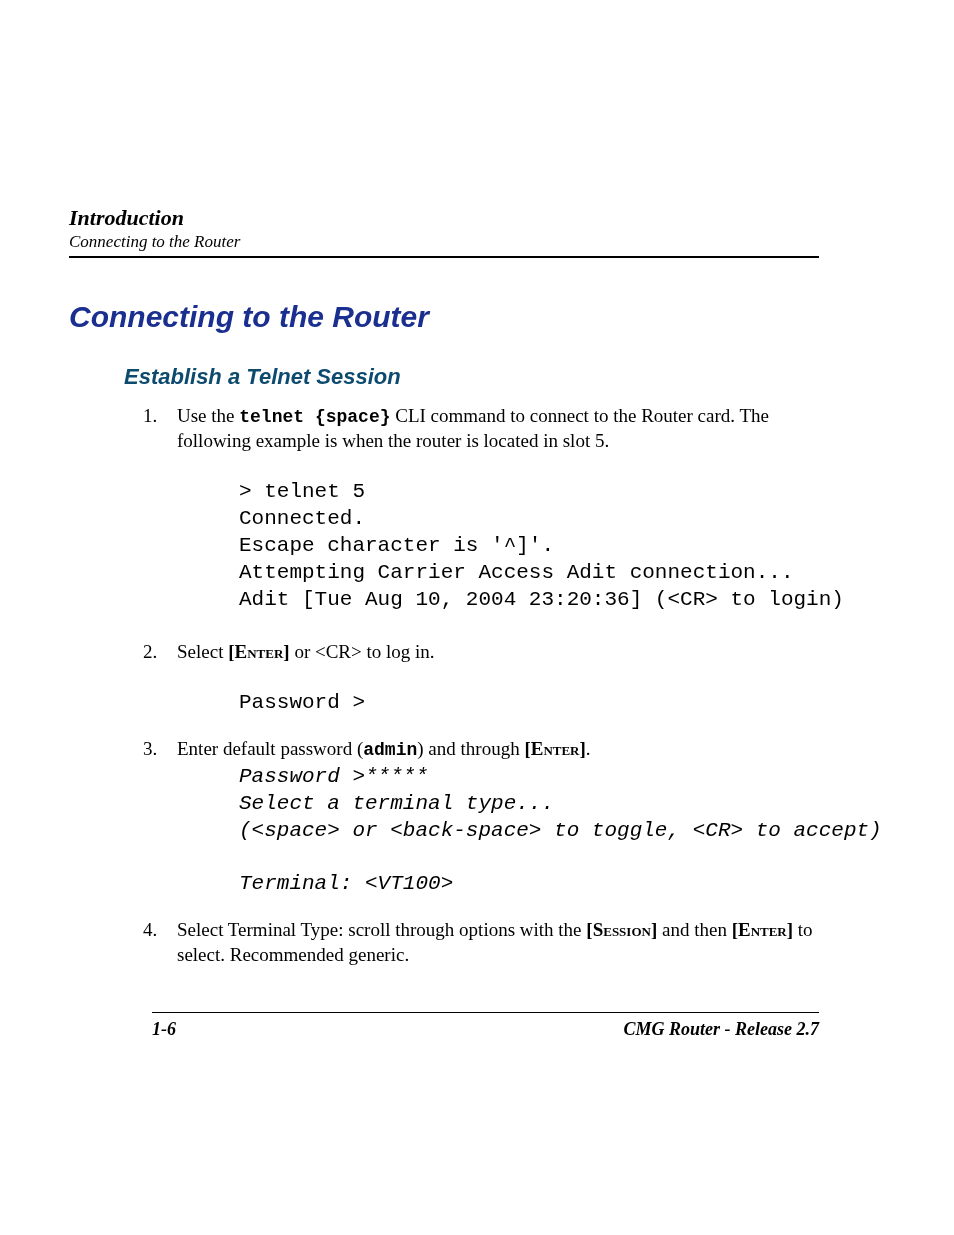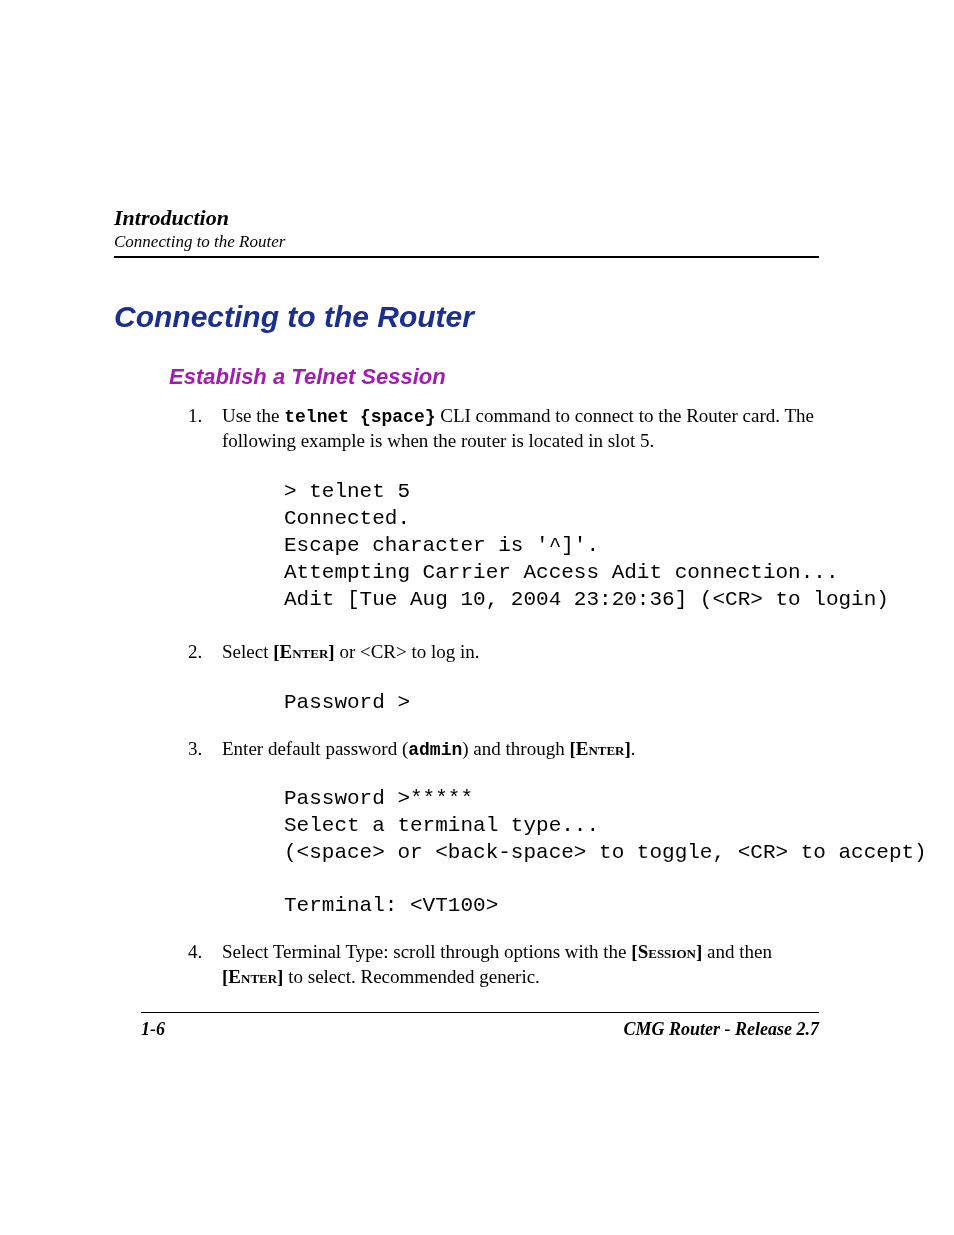--- a/index.html
+++ b/index.html
@@ -10,21 +10,21 @@
       height: 1235px;
       background: #ffffff;
       font-family: "Times New Roman", Times, serif;
       color: #000000;
     }
     .page {
       position: relative;
       width: 954px;
       height: 1190px;
       box-sizing: border-box;
-      padding: 205px 135px 0 114px;
+      padding: 205px 135px 0 69px;
     }
     .running-head {
       margin: 0 0 2px 0;
     }
     .chapter-name {
       font-style: italic;
       font-weight: bold;
       font-size: 22px;
     }
     .section-path {
@@ -39,21 +39,21 @@
     }
     .h1 {
       color: #1a2f8f;
       font-family: Arial, Helvetica, sans-serif;
       font-weight: bold;
       font-style: italic;
       font-size: 30px;
       margin: 42px 0 0 0;
     }
     .h2 {
-      color: #a21caf;
+      color: #0c4a6e;
       font-family: Arial, Helvetica, sans-serif;
       font-weight: bold;
       font-style: italic;
       font-size: 22px;
       margin: 30px 0 0 55px;
     }
     ol.steps {
       margin: 14px 0 0 74px;
       padding: 0;
       list-style: none;
@@ -82,25 +82,25 @@
     }
     .bold { font-weight: normal; }
     pre.terminal {
       font-family: "Courier New", Courier, monospace;
       font-size: 21px;
       line-height: 1.28;
       margin: 26px 0 26px 62px;
       white-space: pre;
     }
     pre.terminal.tight { margin-bottom: 20px; }
-    pre.terminal.mid  { margin-top: 24px; margin-bottom: 20px; }
+    pre.terminal.mid  { margin-top: 2px; margin-bottom: 20px; font-style: italic; }
     pre.terminal .bold { font-weight: bold; }
     .footer {
       position: absolute;
-      left: 141px;
+      left: 152px;
       right: 135px;
       bottom: 150px;
     }
     .rule-thin {
       border: none;
       border-top: 1.5px solid #000;
       margin: 0 0 6px 0;
     }
     .footer-row {
       display: flex;

